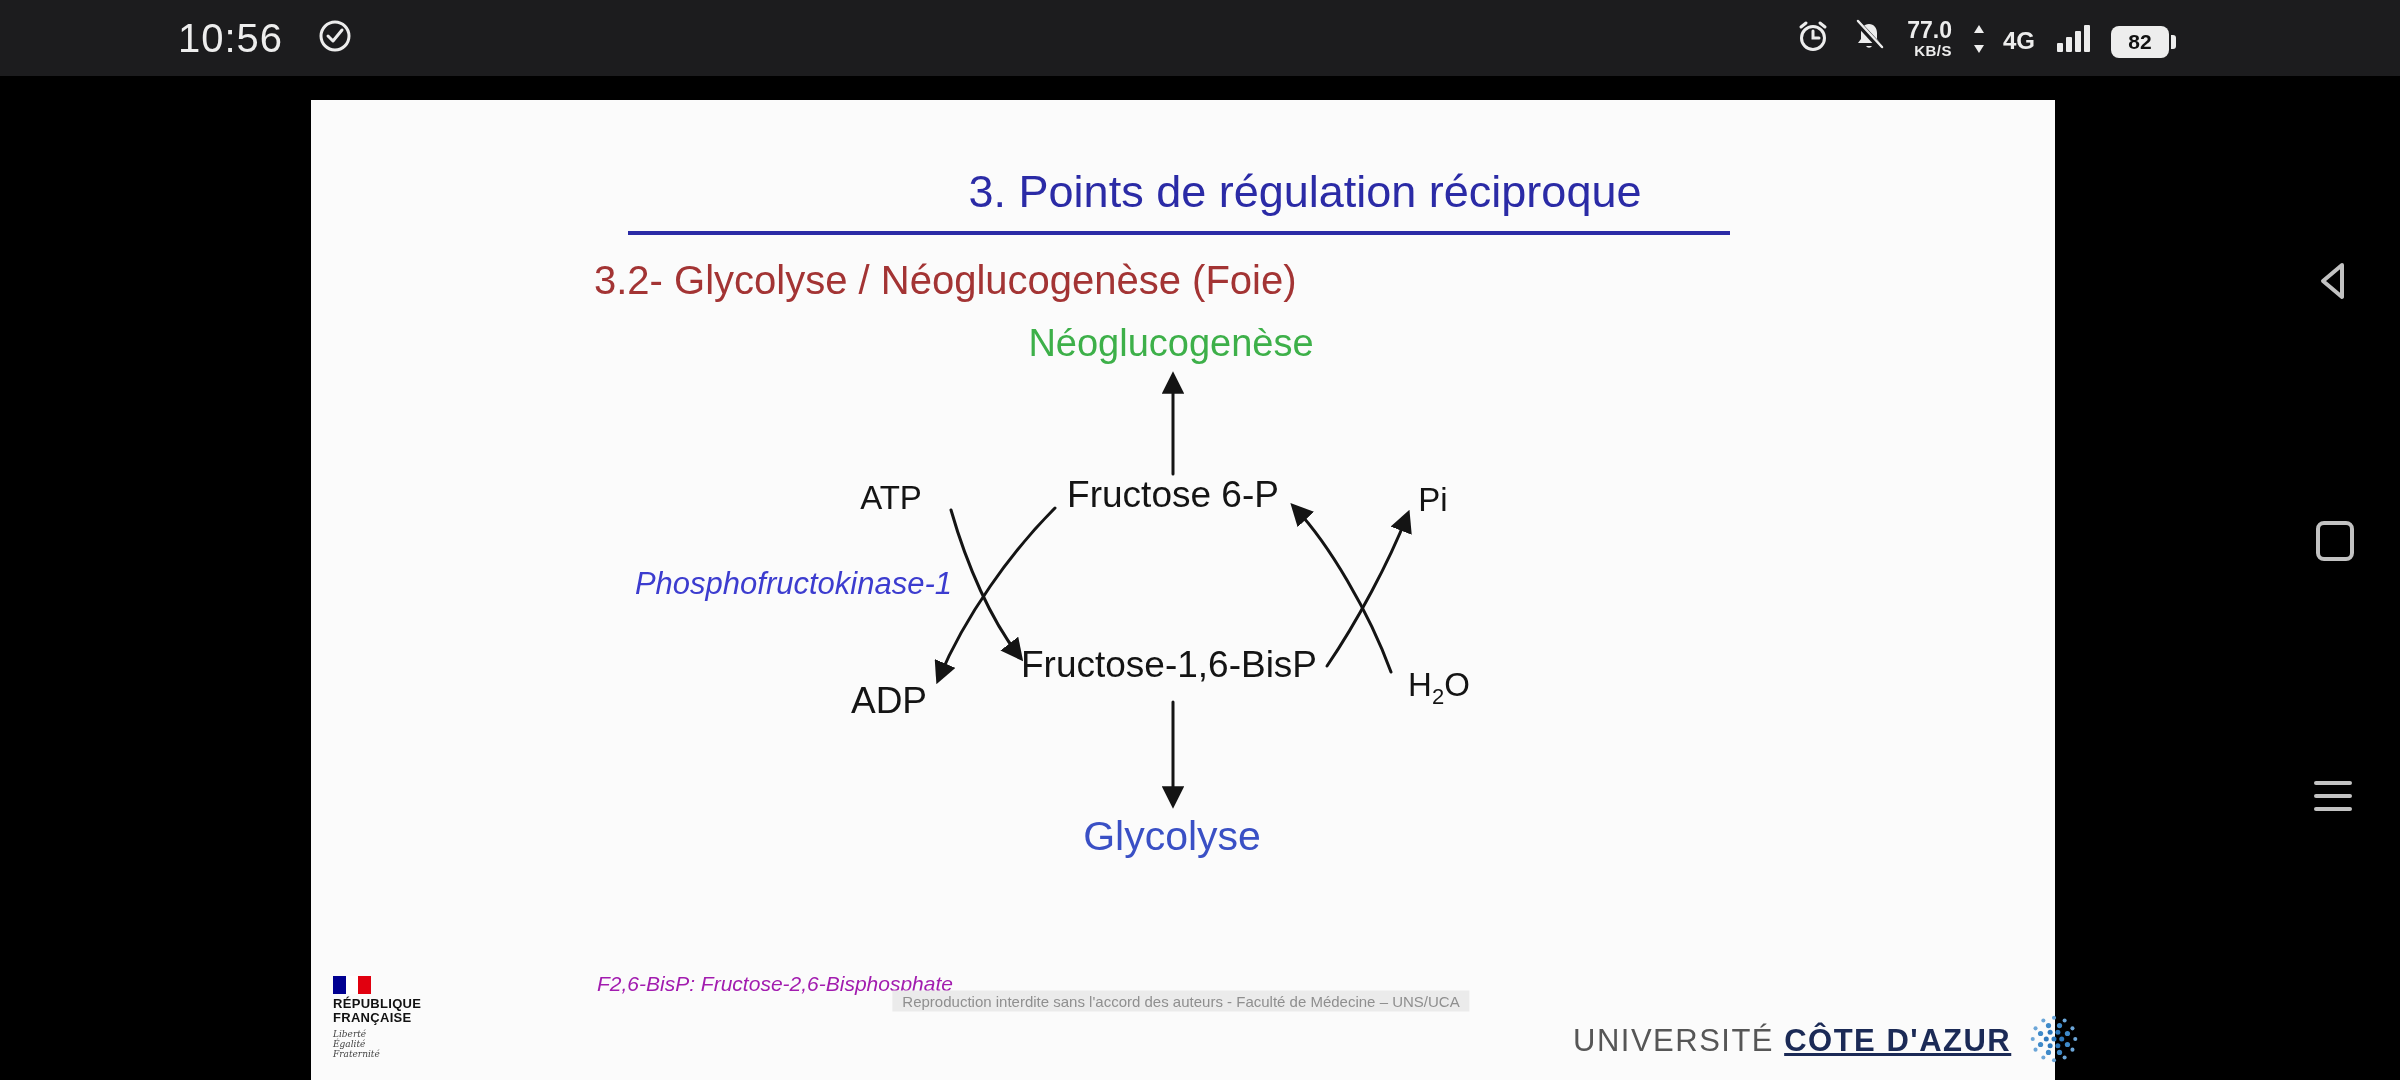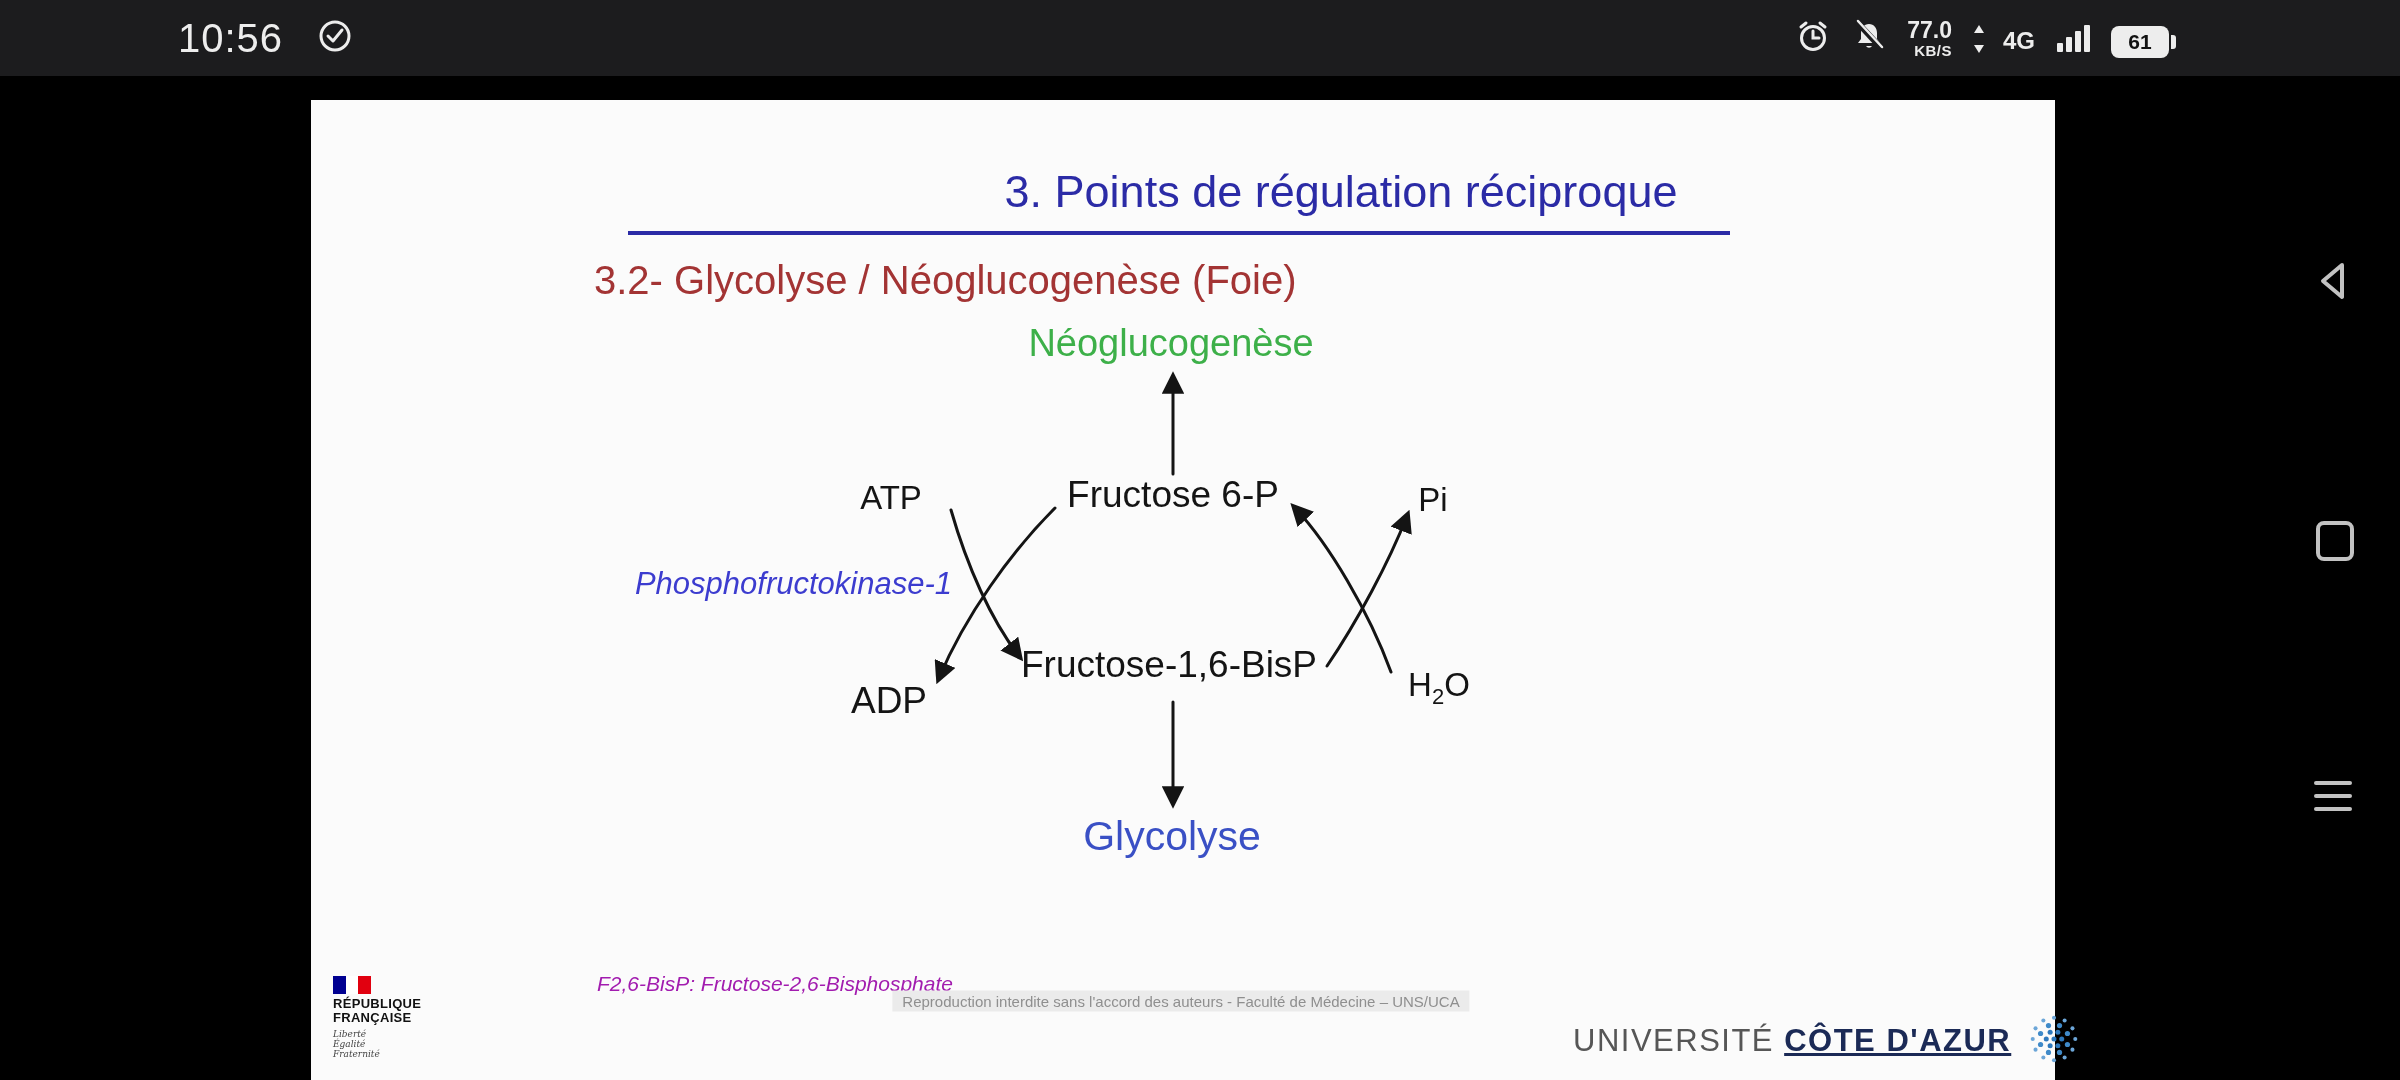--- a/index.html
+++ b/index.html
@@ -23,21 +23,21 @@
 
   
   .nav-back { position:absolute; left:2311px; top:258px; width:46px; height:46px; }
   .nav-square { position:absolute; left:2316px; top:521px; width:38px; height:40px; border:4px solid #c2c2c2; border-radius:8px; }
   .nav-burger { position:absolute; left:2314px; top:781px; width:38px; }
   .nav-burger span { display:block; width:38px; height:4px; background:#c2c2c2; border-radius:2px; margin-bottom:9px; }
 
   
   .slide { position:absolute; left:311px; top:100px; width:1744px; height:980px; background:#fbfbfb; color:#141414; }
 
-  .slide-title { position:absolute; top:66px; left:0; width:1988px; text-align:center; font-size:45px; font-weight:500; color:#2b2ba6;margin-left:36px; }
+  .slide-title { position:absolute; top:66px; left:0; width:1988px; text-align:center; font-size:45px; font-weight:500; color:#2b2ba6; }
   .title-rule { position:absolute; top:131px; left:317px; width:1102px; height:4px; background:#2b2ba6; }
   .slide-subtitle { position:absolute; top:158px; left:283px; font-size:40px; font-weight:500; color:#a33434; }
 
   .center-label { position:absolute; transform:translate(-50%,-50%); white-space:nowrap; }
   .pathway-top   { left:860px; top:243px; font-size:38px; font-weight:500; color:#3db049; }
   .metabolite-top    { left:862px; top:395px; font-size:37px; }
   .metabolite-bottom { left:858px; top:565px; font-size:37px; }
   .pathway-bottom { left:861px; top:736px; font-size:41px; font-weight:500; color:#3a50c5; }
   .cof-atp { left:580px; top:398px; font-size:33px; }
   .cof-adp { left:578px; top:601px; font-size:37px; }
@@ -111,21 +111,21 @@
       </span>
       <span>
         <svg width="36" height="30" viewBox="0 0 36 30">
           <rect x="2" y="19" width="6" height="9" fill="#ededed" rx="1"></rect>
           <rect x="11" y="13" width="6" height="15" fill="#ededed" rx="1"></rect>
           <rect x="20" y="7" width="6" height="21" fill="#ededed" rx="1"></rect>
           <rect x="29" y="1" width="6" height="27" fill="#ededed" rx="1"></rect>
         </svg>
       </span>
       <span class="battery">
-        <span class="battery-body">61</span>
+        <span class="battery-body">82</span>
         <span class="battery-nub"></span>
       </span>
     </div>
   </div>
 
   <div class="slide">
 
     <div class="slide-title">3. Points de régulation réciproque</div>
     <div class="title-rule"></div>
     <div class="slide-subtitle">3.2- Glycolyse / Néoglucogenèse (Foie)</div>

